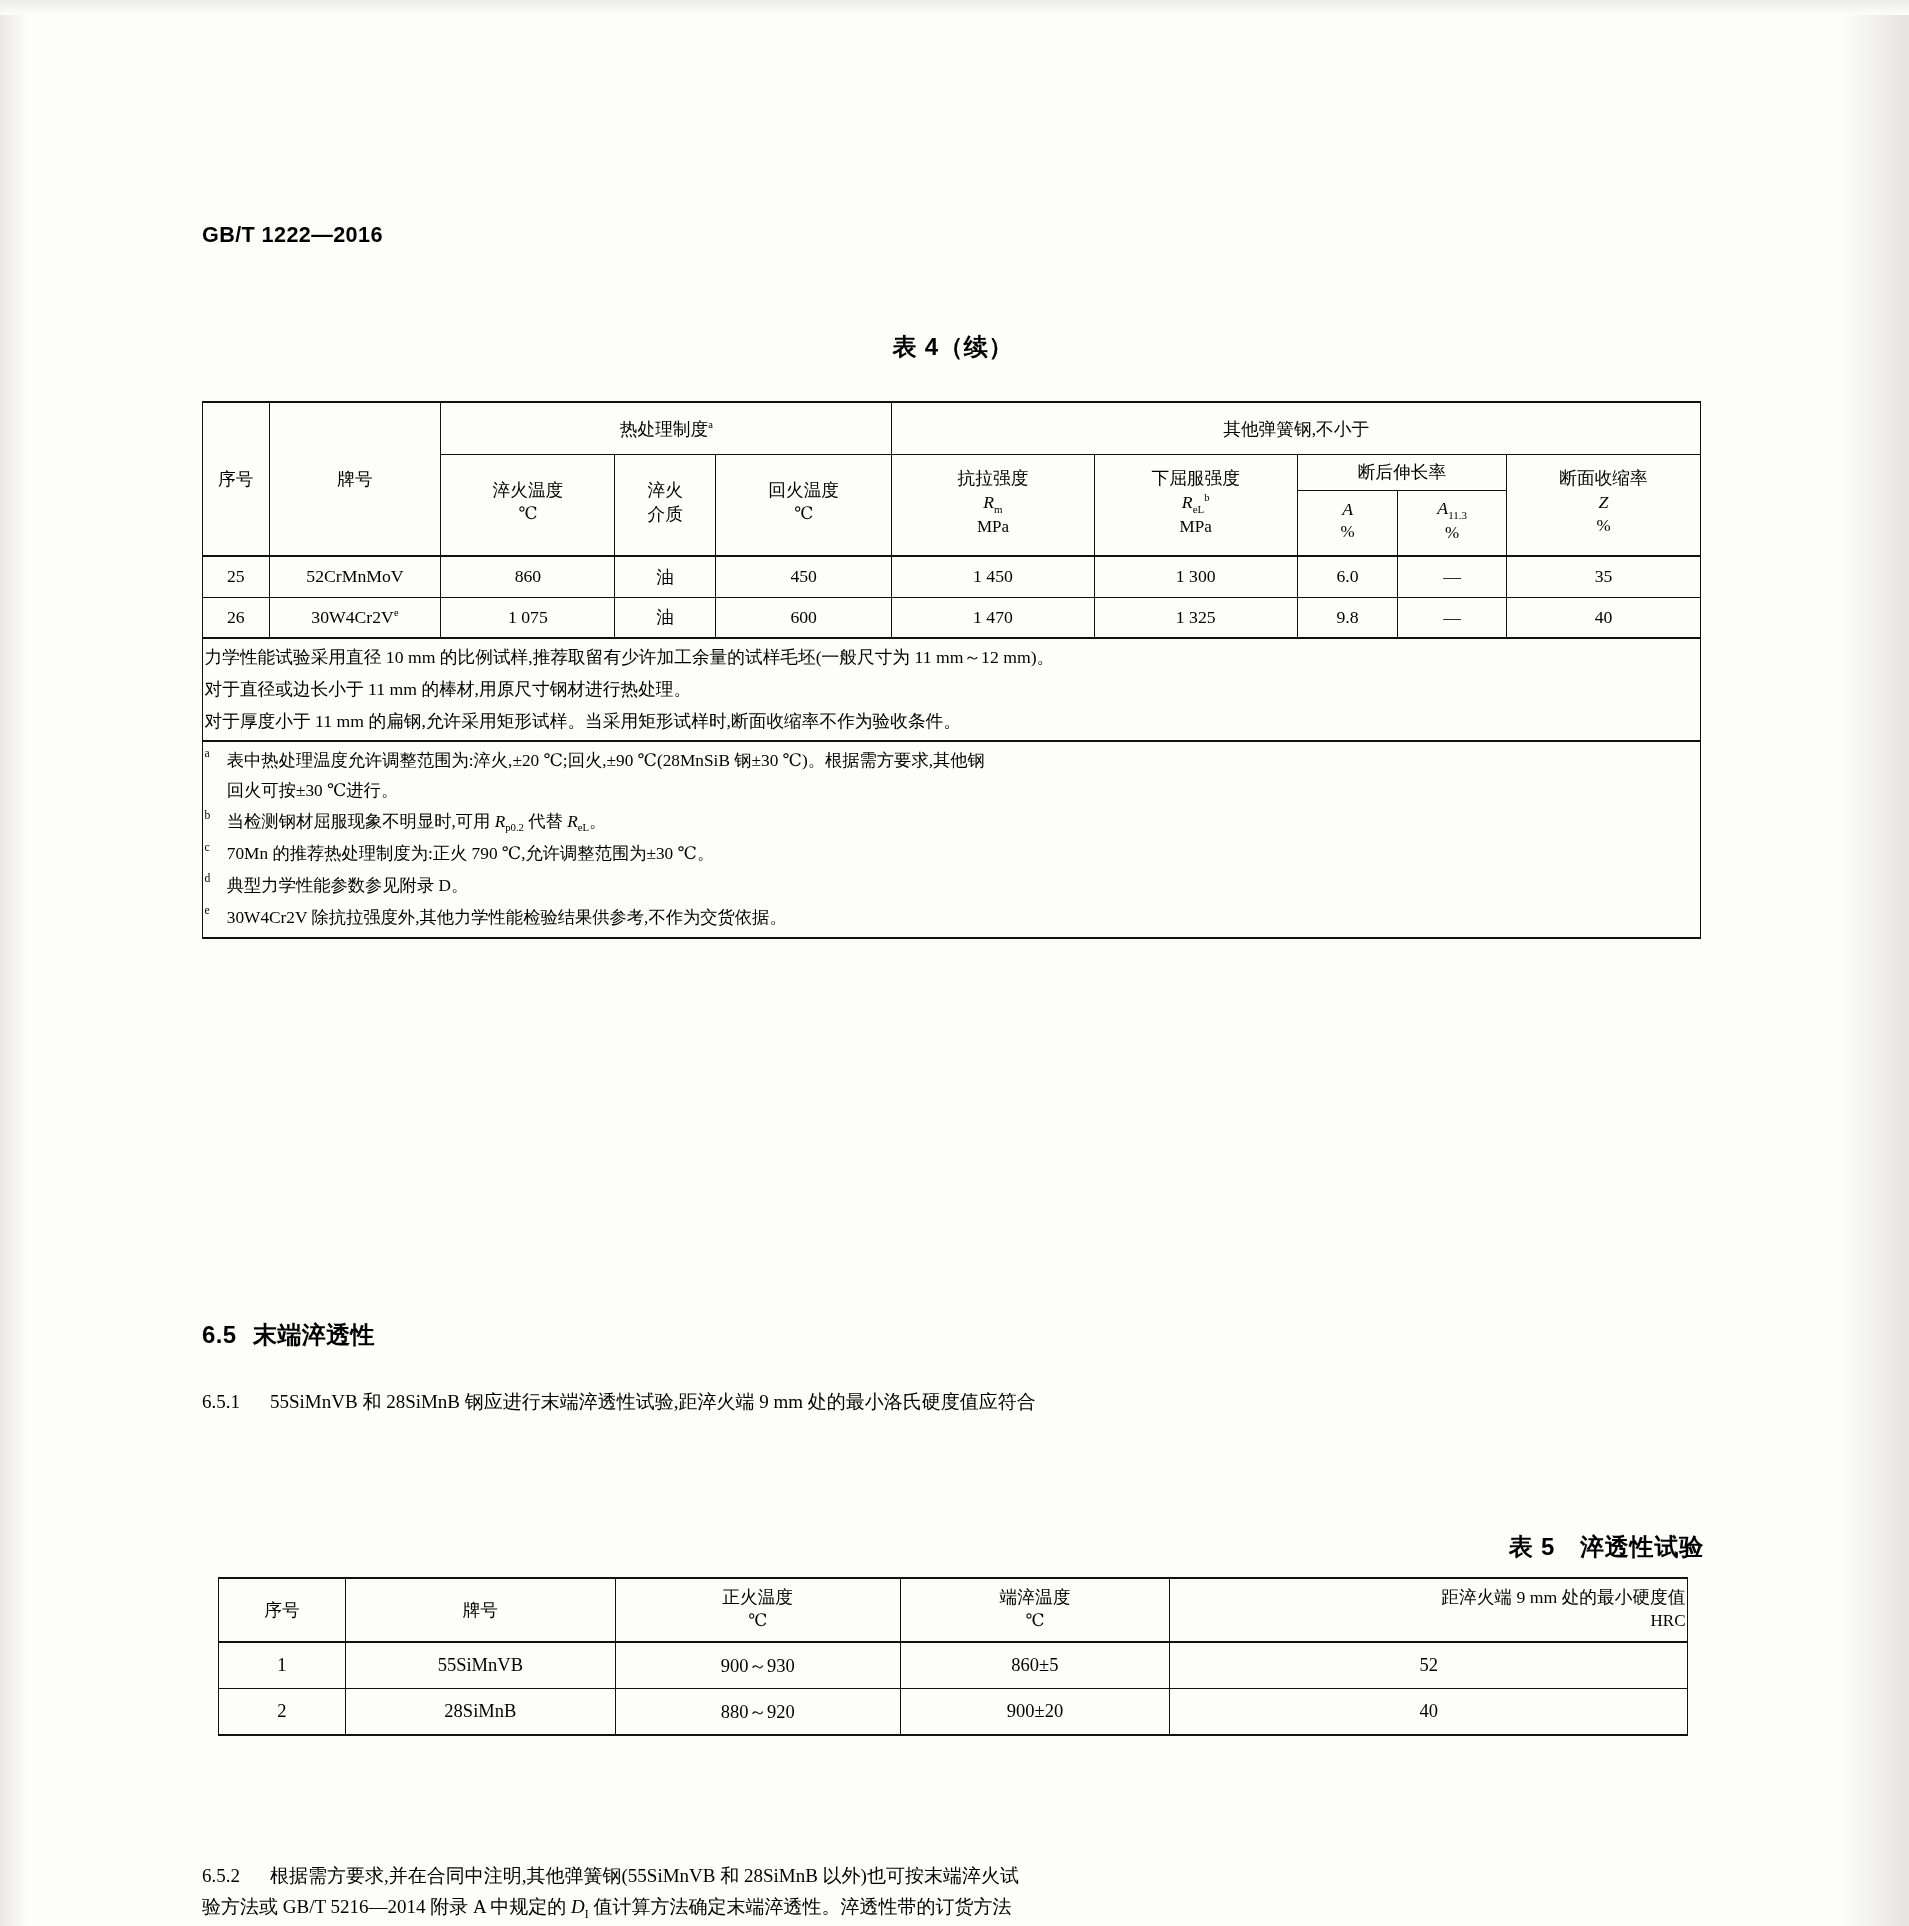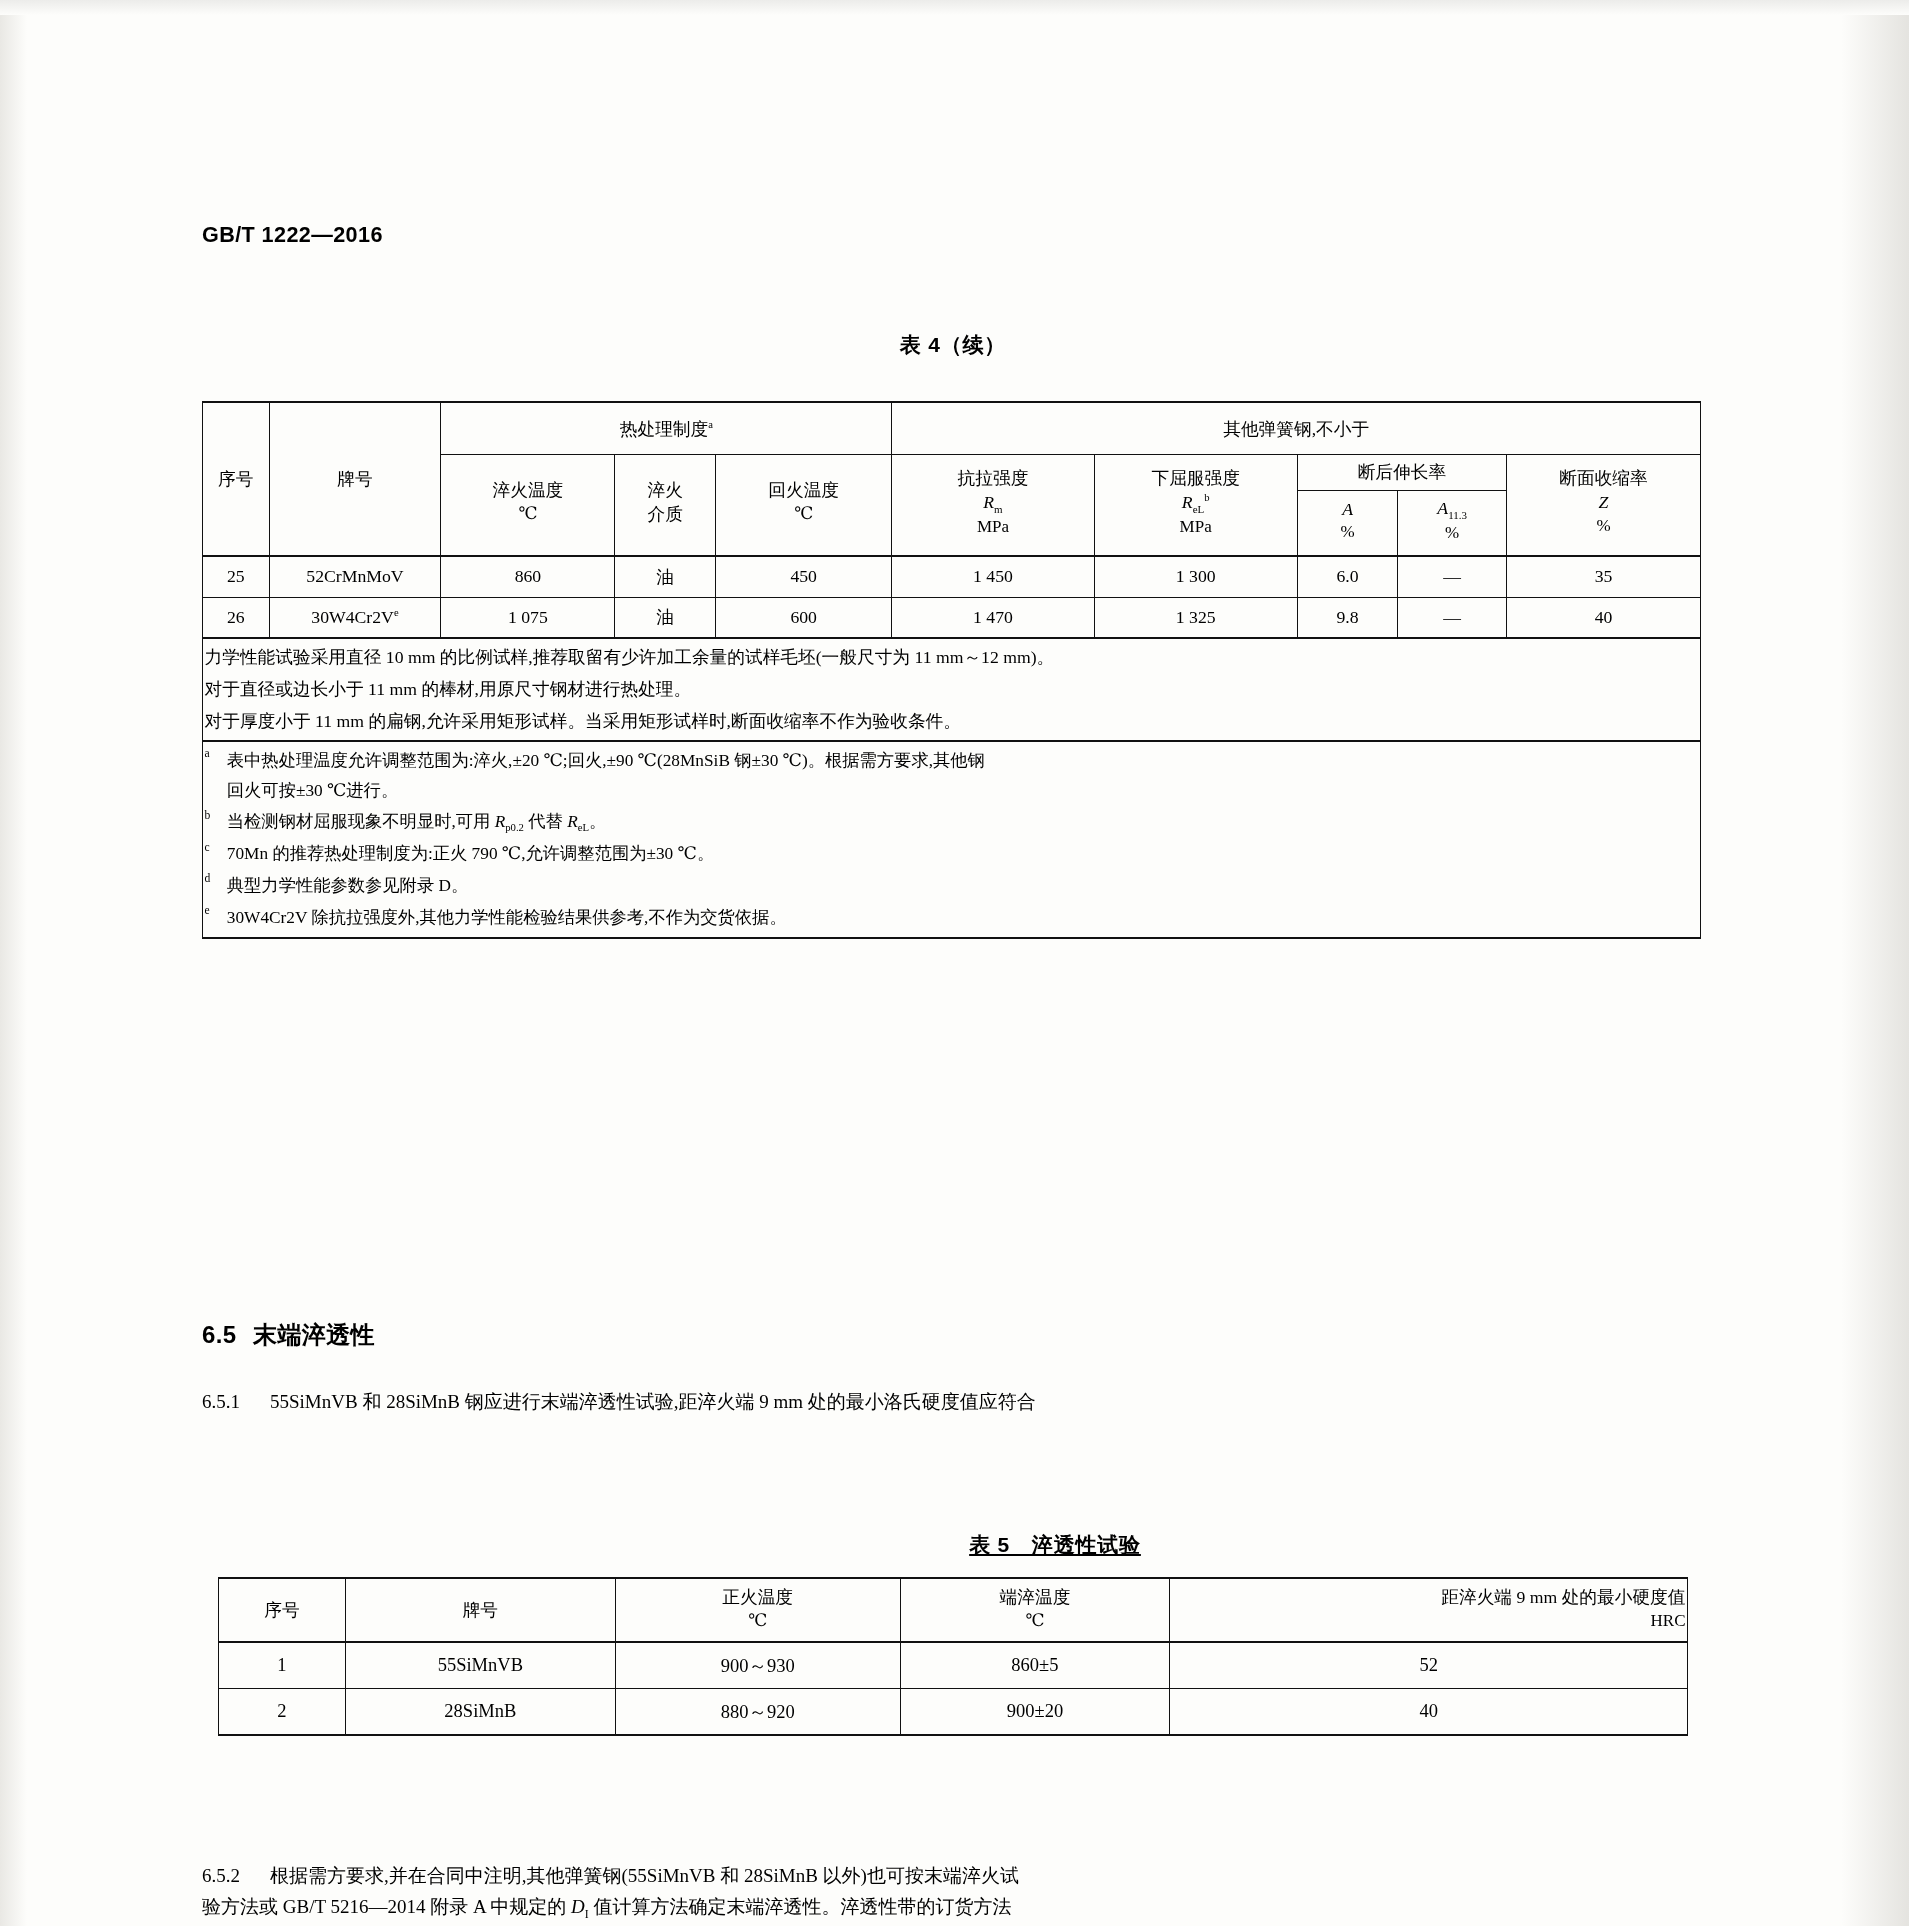--- a/index.html
+++ b/index.html
@@ -47,21 +47,21 @@
     font-family: "Liberation Sans", "DejaVu Sans", sans-serif;
     font-weight: bold;
     font-size: 21.6px;
     letter-spacing: 0.4px;
   }
 
   .table-caption {
     text-align: center;
     font-family: "Liberation Sans", "DejaVu Sans", sans-serif;
     font-weight: bold;
-    font-size: 21px;
+    font-size: 24px;
     letter-spacing: 0.8px;
   }
 
   
   .t4-wrap {
     position: absolute;
     left: 202px;
     top: 401px;
     width: 1499px;
   }
@@ -302,21 +302,21 @@
     </div>
   </div>
 
   <div class="blk" style="top:1387px;">
     <div class="para">
       <div><span class="num">6.5.1</span><span>55SiMnVB 和 28SiMnB 钢应进行末端淬透性试验,距淬火端 9 mm 处的最小洛氏硬度值应符合</span></div>
     </div>
   </div>
 
   <div class="blk" style="top:1531px;">
-    <div class="table-caption" style="text-align:center; padding-left:204px;text-decoration:underline;">表 5　淬透性试验</div>
+    <div class="table-caption" style="text-align:right; padding-left:204px;">表 5　淬透性试验</div>
   </div>
 
   <div class="t5-wrap">
     <table class="doc t5">
       <colgroup>
         <col style="width:127px">
         <col style="width:270px">
         <col style="width:285px">
         <col style="width:270px">
         <col style="width:518px">

